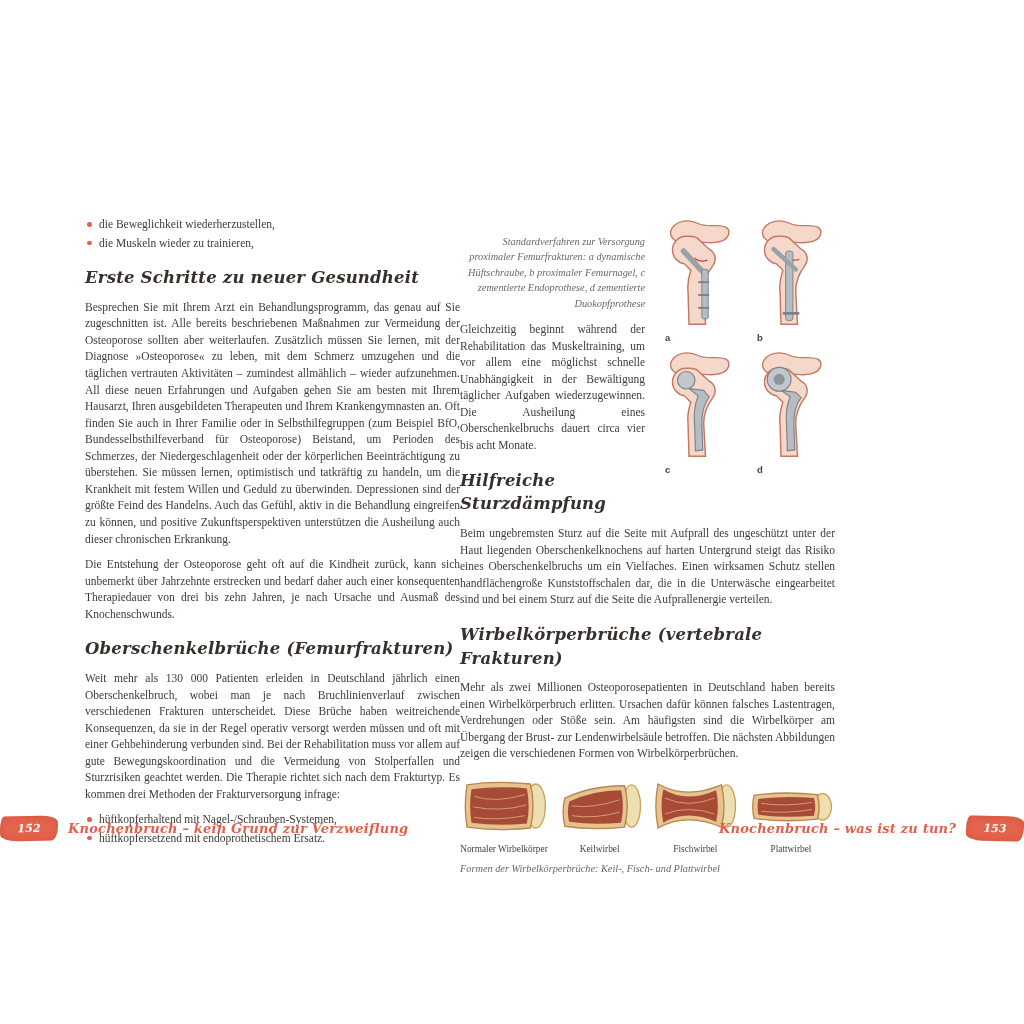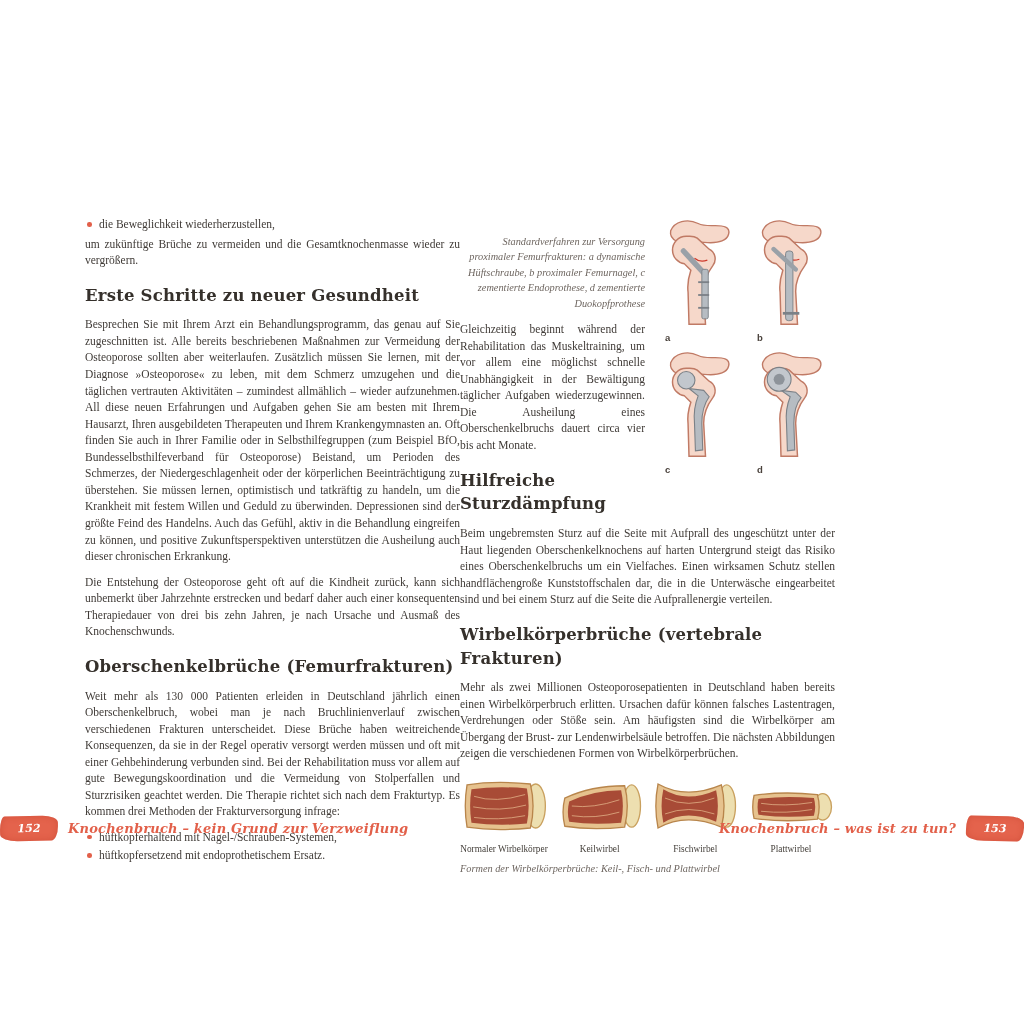--- a/index.html
+++ b/index.html
@@ -4,21 +4,21 @@
 <style>
   html,body{margin:0;padding:0;}
   body{
     width:1024px;height:1024px;position:relative;background:#ffffff;
     font-family:"Liberation Serif", serif;color:#3f3a36;overflow:hidden;
   }
   .spread{position:absolute;top:216px;left:85px;width:854px;display:flex;}
   .page{width:375px;font-size:11.5px;line-height:1.44;text-align:justify;}
   .page p{margin:0 0 9px;}
   h2.section-heading{
-    font-family:"DejaVu Serif", serif;font-weight:700;
+    font-family:"DejaVu Serif", serif;font-style:italic;font-weight:700;
     font-size:16.5px;color:#35302b;margin:15px 0 9px;text-align:left;letter-spacing:.2px;
   }
   ul.bullets{list-style:none;margin:0 0 3px;padding:0;text-align:left;}
   ul.bullets li{position:relative;padding-left:14px;margin-bottom:2px;}
   .dot{position:absolute;left:2px;top:6px;width:4.5px;height:4.5px;border-radius:50%;background:#e2604a;}
   .fig-caption{font-style:italic;font-size:10.3px;color:#6e6660;line-height:1.5;}
   .fig-caption.align-right{text-align:right;margin:18px 0 10px;}
   .fig-caption.align-left{text-align:left;margin:6px 0 0;}
   .hip-figure{
     float:right;width:176px;margin:0 0 6px 14px;
@@ -51,22 +51,25 @@
 
 <div class="spread">
 
   <div class="page">
 
     <ul class="bullets">
       <li>
         <span class="dot"></span>
         <span>die Beweglichkeit wiederherzustellen,</span>
       </li>
+      <li>
+        <span class="dot"></span>
+        <span>die Muskeln wieder zu trainieren,</span>
+      </li>
     </ul>
-    <p>um zukünftige Brüche zu vermeiden und die Gesamtknochenmasse wieder zu vergrößern.</p>
 
     <h2 class="section-heading">Erste Schritte zu neuer Gesundheit</h2>
     <p>Besprechen Sie mit Ihrem Arzt ein Behandlungsprogramm, das genau auf Sie zugeschnitten ist. Alle bereits beschriebenen Maßnahmen zur Vermeidung der Osteoporose sollten aber weiterlaufen. Zusätzlich müssen Sie lernen, mit der Diagnose »Osteoporose« zu leben, mit dem Schmerz umzugehen und die täglichen vertrauten Aktivitäten – zumindest allmählich – wieder aufzunehmen. All diese neuen Erfahrungen und Aufgaben gehen Sie am besten mit Ihrem Hausarzt, Ihren ausgebildeten Therapeuten und Ihrem Krankengymnasten an. Oft finden Sie auch in Ihrer Familie oder in Selbsthilfegruppen (zum Beispiel BfO, Bundesselbsthilfeverband für Osteoporose) Beistand, um Perioden des Schmerzes, der Niedergeschlagenheit oder der körperlichen Beeinträchtigung zu überstehen. Sie müssen lernen, optimistisch und tatkräftig zu handeln, um die Krankheit mit festem Willen und Geduld zu überwinden. Depressionen sind der größte Feind des Handelns. Auch das Gefühl, aktiv in die Behandlung eingreifen zu können, und positive Zukunftsperspektiven unterstützen die Ausheilung auch dieser chronischen Erkrankung.</p>
     <p>Die Entstehung der Osteoporose geht oft auf die Kindheit zurück, kann sich unbemerkt über Jahrzehnte erstrecken und bedarf daher auch einer konsequenten Therapiedauer von drei bis zehn Jahren, je nach Ursache und Ausmaß des Knochenschwunds.</p>
 
     <h2 class="section-heading">Oberschenkelbrüche (Femurfrakturen)</h2>
     <p>Weit mehr als 130 000 Patienten erleiden in Deutschland jährlich einen Oberschenkelbruch, wobei man je nach Bruchlinienverlauf zwischen verschiedenen Frakturen unterscheidet. Diese Brüche haben weitreichende Konsequenzen, da sie in der Regel operativ versorgt werden müssen und oft mit einer Gehbehinderung verbunden sind. Bei der Rehabilitation muss vor allem auf gute Bewegungskoordination und die Vermeidung von Stolperfallen und Sturzrisiken geachtet werden. Die Therapie richtet sich nach dem Frakturtyp. Es kommen drei Methoden der Frakturversorgung infrage:</p>
 
     <ul class="bullets">
       <li>

